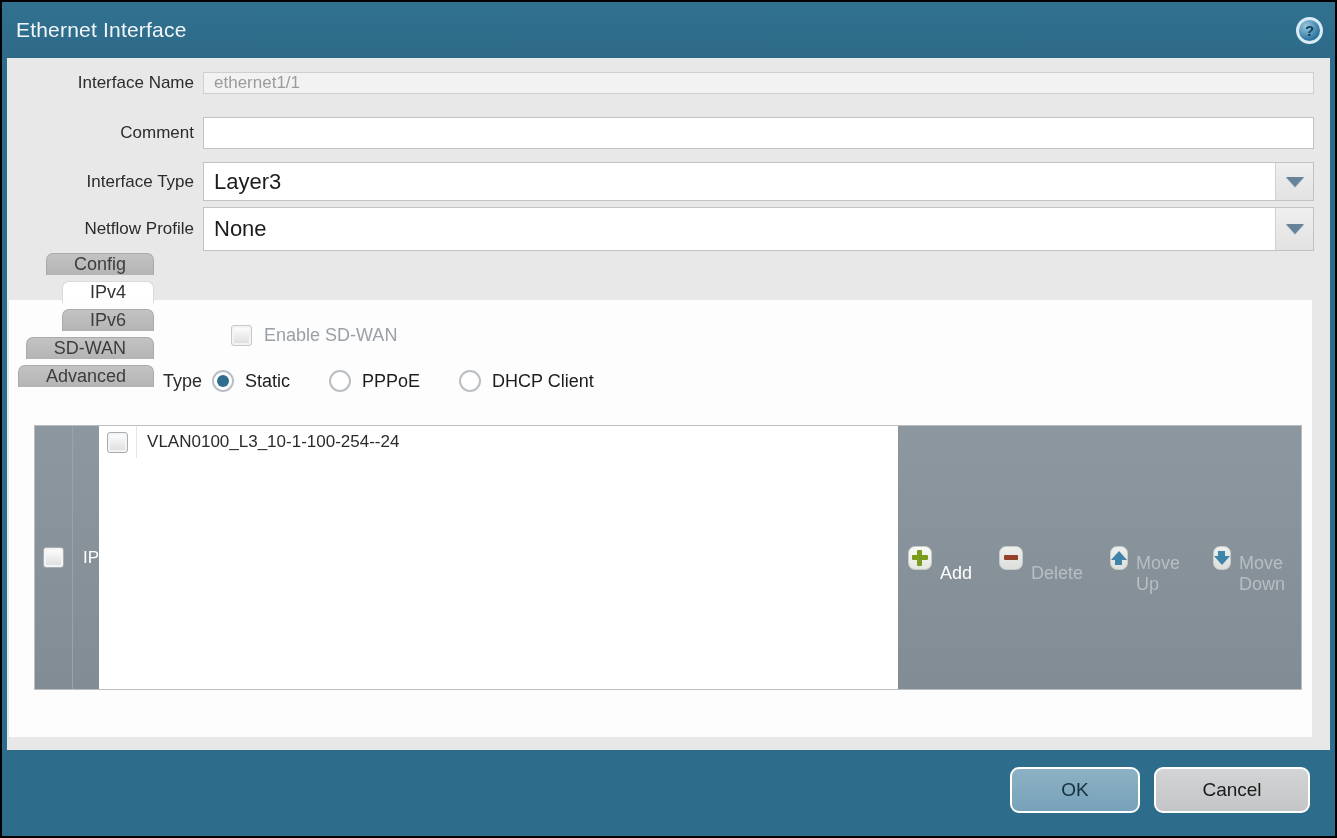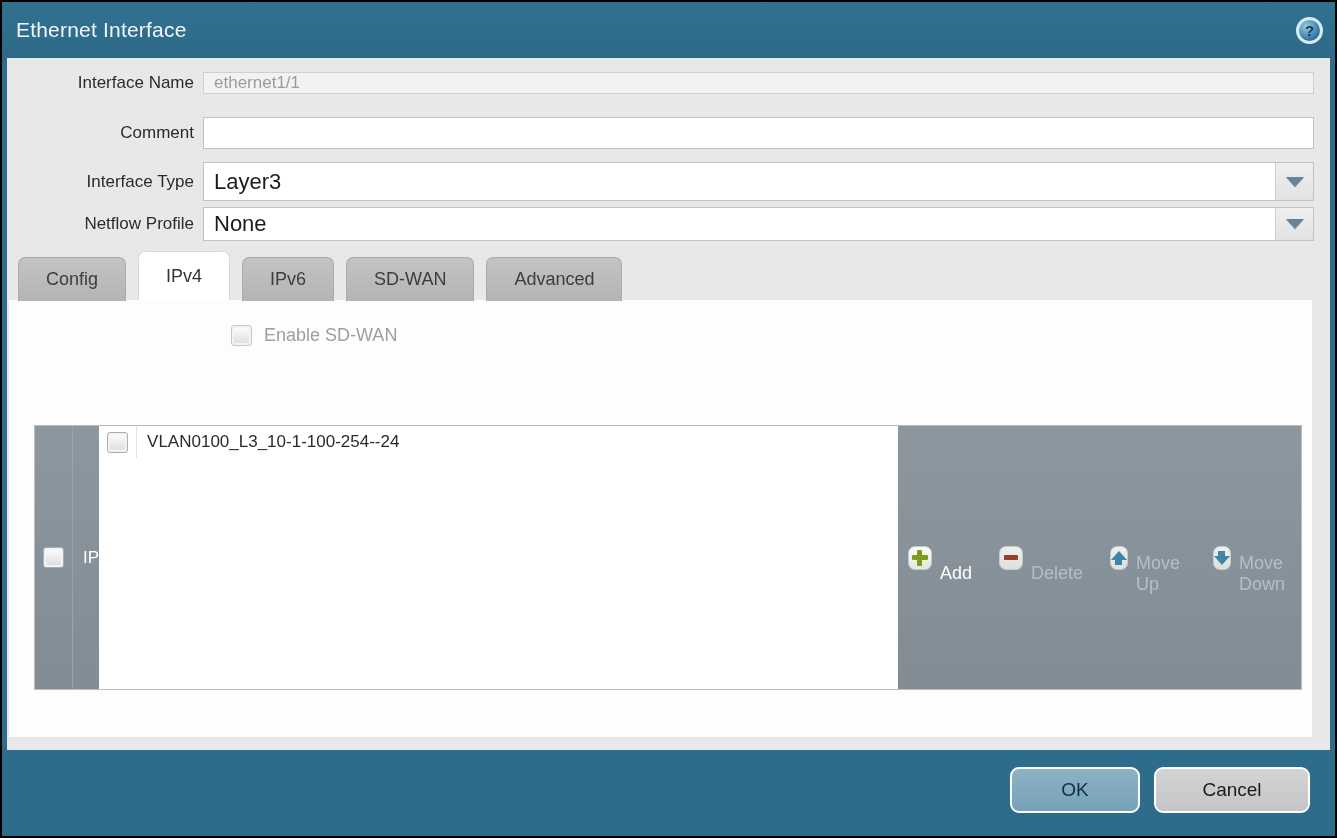--- a/index.html
+++ b/index.html
@@ -35,21 +35,21 @@
   }
 
   .form-row{ position:absolute; left:0; right:16px; display:flex; align-items:center; }
   .form-row .lbl{
     width:196px; text-align:right; padding-right:9px; flex:0 0 196px;
     font-size:17px; color:#2b2b2b;
   }
   .row-1{ top:14px;  height:22px;justify-content:flex-end; }
   .row-2{ top:59px;  height:32px; }
   .row-3{ top:104px; height:39px; }
-  .row-4{ top:149px; height:34px; }
+  .row-4{ top:149px; height:44px; }
 
   .txt{
     flex:1; height:100%; border:1px solid #c2c2c2; background:#fff;
     font-family:"Liberation Sans", sans-serif;
     font-size:17px; color:#1c1c1c; padding:0 10px; outline:none;
   }
   .txt:disabled, .txt.disabled{ background:#f2f2f2; color:#9b9b9b; border-color:#cfcfcf; }
 
   .dropdown{
     flex:1; height:100%; border:1px solid #c2c2c2; background:#fff;
@@ -67,21 +67,21 @@
   .dd-arrow{
     width:0; height:0;
     border-left:9px solid transparent; border-right:9px solid transparent;
     border-top:10px solid #67839a;
     filter:drop-shadow(0 1px 0 #b9c3cc);
   }
 
   
   .tabs{
     position:absolute; top:195px; left:11px; height:48px;
-    display:flex; align-items:flex-end; gap:12px; z-index:3;
+    display:flex; align-items:flex-end; gap:6px; z-index:3;flex-direction:column;
   }
   .tab{
     height:44px; padding:0 27px; display:flex; align-items:center;
     background:linear-gradient(#c3c3c3,#b4b4b4);
     border-radius:7px 7px 0 0; font-size:18px; color:#3d3d3d; cursor:pointer;
     border:1px solid #ababab; border-bottom:none;
   }
   .tab.active{
     height:50px; background:#fff; color:#333; border-color:#d9d9d9;
     position:relative; z-index:4;
@@ -275,20 +275,37 @@
       </div>
     </div>
 
     <div class="panel">
 
       <div class="sdwan-row">
         <div class="checkbox disabled"></div>
         <span class="cb-label">Enable SD-WAN</span>
       </div>
 
+      <div class="type-row">
+        <span class="lbl">Type</span>
+        <div class="radio-opt">
+          <div class="radio selected">
+              <div class="dot"></div>
+            </div>
+          <span class="opt-label">Static</span>
+        </div>
+        <div class="radio-opt">
+          <div class="radio"></div>
+          <span class="opt-label">PPPoE</span>
+        </div>
+        <div class="radio-opt">
+          <div class="radio"></div>
+          <span class="opt-label">DHCP Client</span>
+        </div>
+      </div>
 
       <div class="ip-table">
         <div class="thead">
           <div class="cb-cell">
             <div class="checkbox"></div>
           </div>
           <span class="col-label">IP</span>
         </div>
         <div class="tbody">
           <div class="trow">

